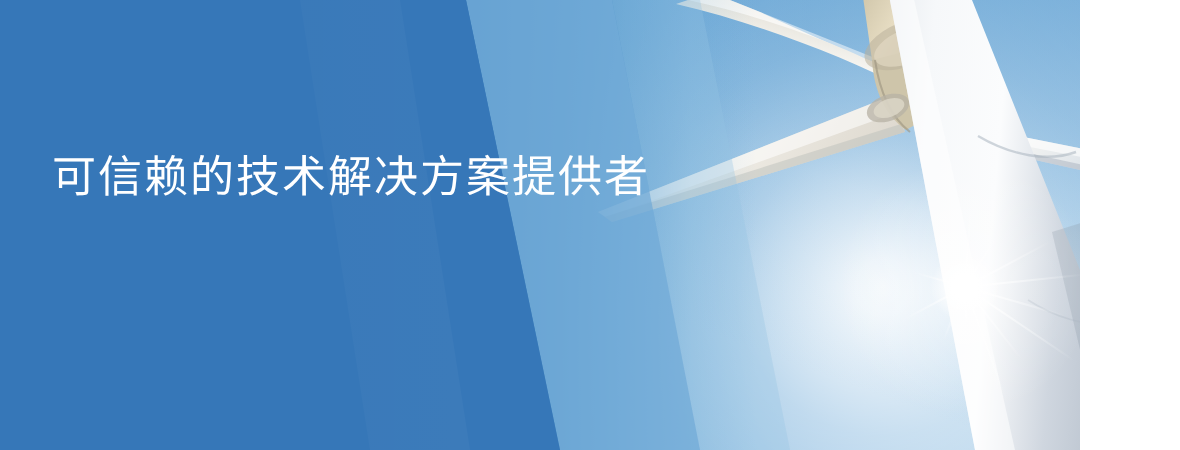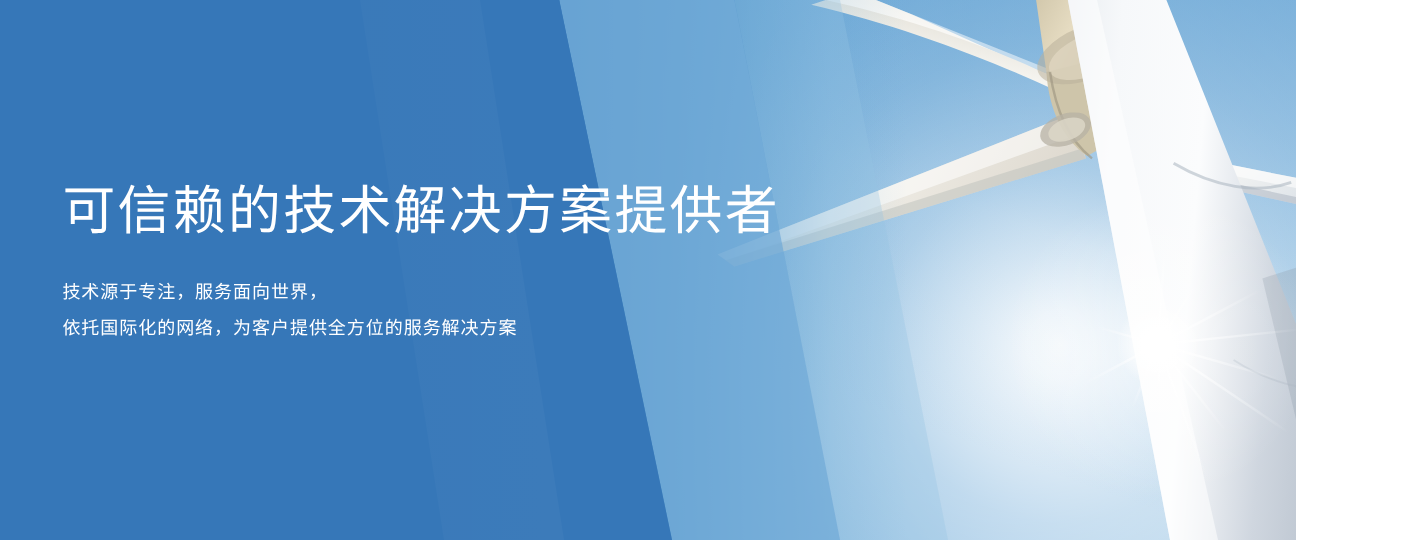--- a/index.html
+++ b/index.html
@@ -239,19 +239,15 @@
   <div class="ov">
     <div class="p wash"></div>
     <div class="p facet2"></div>
     <div class="p facet1"></div>
     <div class="p slab"></div>
     <div class="p streak"></div>
   </div>
 
   <div class="copy">
     <h1 class="headline">可信赖的技术解决方案提供者</h1>
-    <div class="sub">
-      <div class="line">技术源于专注，服务面向世界，</div>
-      <div class="line">依托国际化的网络，为客户提供全方位的服务解决方案</div>
-    </div>
   </div>
 
 </div>
 
 </body></html>

